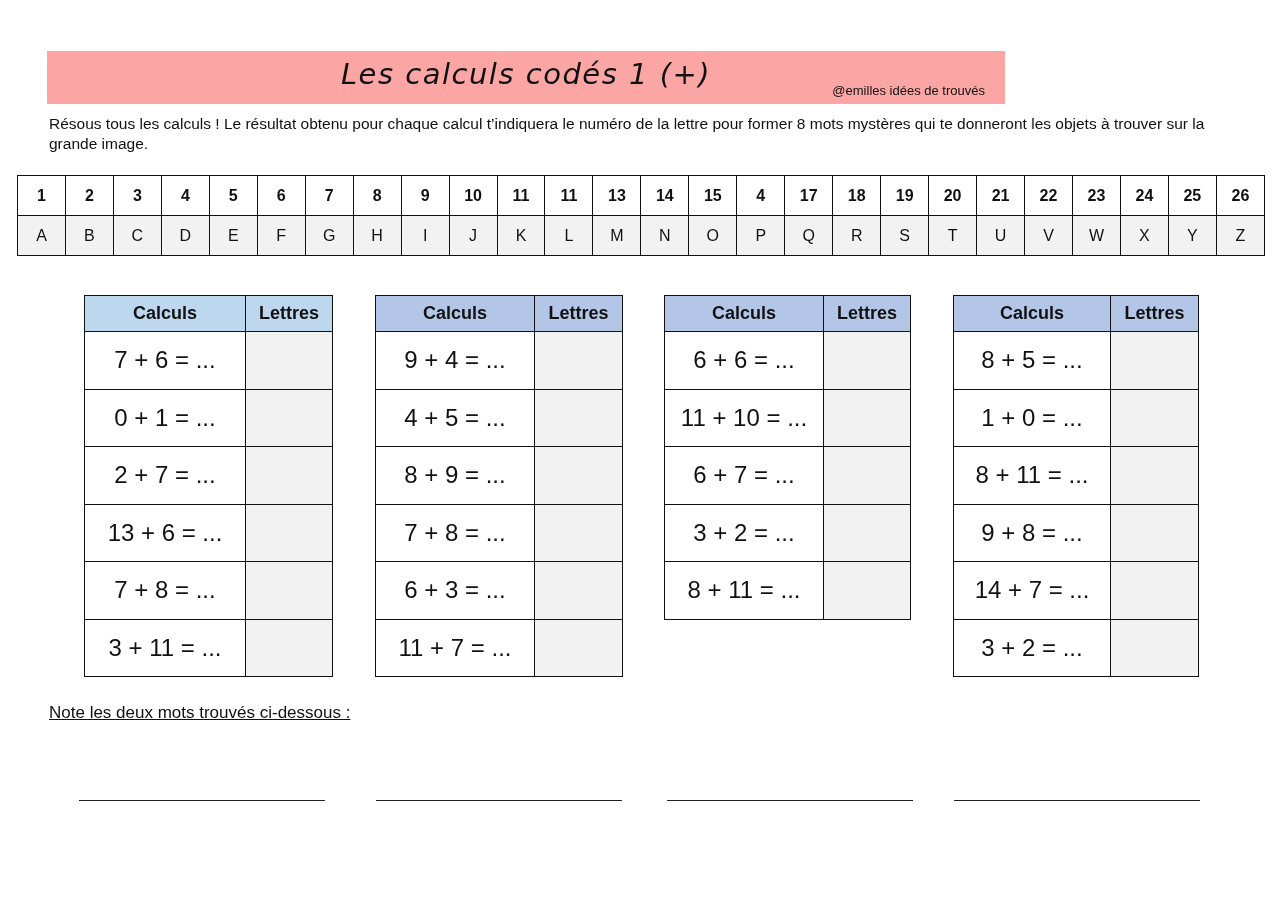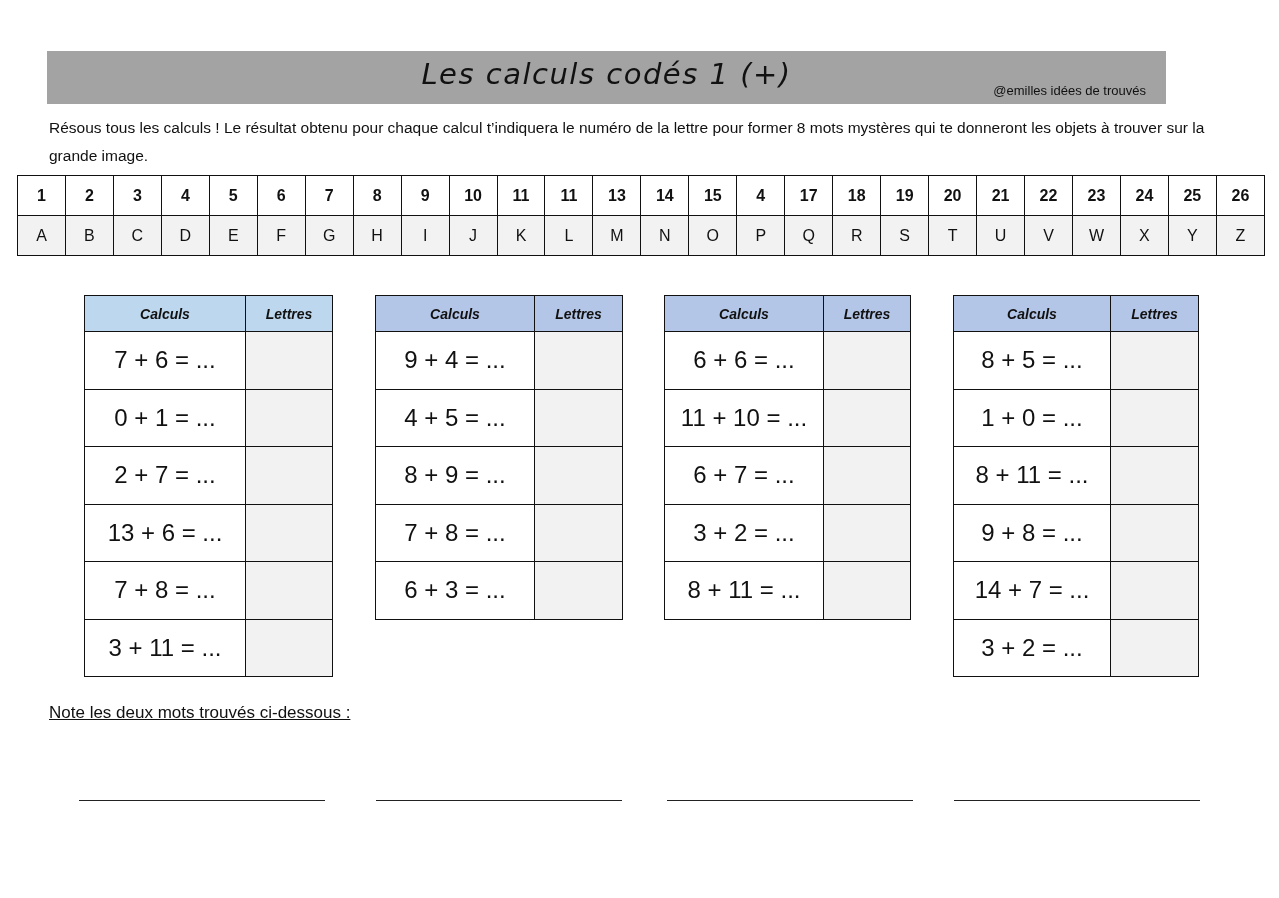--- a/index.html
+++ b/index.html
@@ -1,55 +1,54 @@
 <!DOCTYPE html>
 <html><head>
   <meta charset="utf-8">
   <style>
     * { box-sizing: border-box; margin: 0; padding: 0; }
     html, body { width: 1279px; height: 898px; background: #ffffff; overflow: hidden; }
     body { position: relative; font-family: "Liberation Sans", "DejaVu Sans", sans-serif; color: #111; }
 
     .banner {
-      position: absolute; left: 47px; top: 51px; width: 1119px; height: 53px;
-      background: #a3a3a3;
+      position: absolute; left: 47px; top: 51px; width: 958px; height: 53px;
+      background: #fca5a5;
     }
     .banner-title {
       position: absolute; left: 0; right: 0; top: 6px; text-align: center;
       font-family: "DejaVu Sans", sans-serif; font-style: italic; font-size: 29px;
       letter-spacing: 1.5px; color: #111;
     }
     .banner-credit {
       position: absolute; right: 20px; top: 32px; font-size: 13px; color: #111;
       font-family: "Liberation Sans", sans-serif;
     }
 
     .instructions {
       position: absolute; left: 49px; top: 114px; width: 1200px;
-      font-size: 15.5px; line-height: 28px; color: #111;
+      font-size: 15.5px; line-height: 20px; color: #111;
     }
 
     .alpha-table {
       position: absolute; left: 17px; top: 175px; width: 1248px;
       border-collapse: collapse; table-layout: fixed;
     }
     .alpha-table td {
       border: 1.5px solid #111; text-align: center; height: 40px;
       font-size: 16px;
     }
     .alpha-table tr.nums td { font-weight: bold; background: #fff; }
     .alpha-table tr.letters td { background: #F2F2F2; }
 
     .calc-table {
       position: absolute; top: 295px; border-collapse: collapse; table-layout: fixed;
     }
     .calc-table th {
-      border: 1.5px solid #111; height: 36px; font-size: 14px; font-weight: bold;
+      border: 1.5px solid #111; height: 36px; font-size: 18px; font-weight: bold;
       text-align: center;
-      font-style: italic;
     }
     .calc-table td {
       border: 1.5px solid #111; height: 57.5px; font-size: 24px; text-align: center;
     }
     .calc-table td.letter-cell { background: #F2F2F2; }
 
     .note-label {
       position: absolute; left: 49px; top: 703px; font-size: 17px;
       text-decoration: underline; color: #111;
     }
@@ -192,20 +191,24 @@
         <td class="letter-cell"></td>
       </tr>
       <tr>
         <td>7 + 8 = ...</td>
         <td class="letter-cell"></td>
       </tr>
       <tr>
         <td>6 + 3 = ...</td>
         <td class="letter-cell"></td>
       </tr>
+      <tr>
+        <td>11 + 7 = ...</td>
+        <td class="letter-cell"></td>
+      </tr>
     </tbody>
 </table>
 
 <table class="calc-table" style="left:664px;">
   <colgroup>
       <col style="width:159px">
       <col style="width:87px">
     </colgroup>
   <thead>
       <tr>

